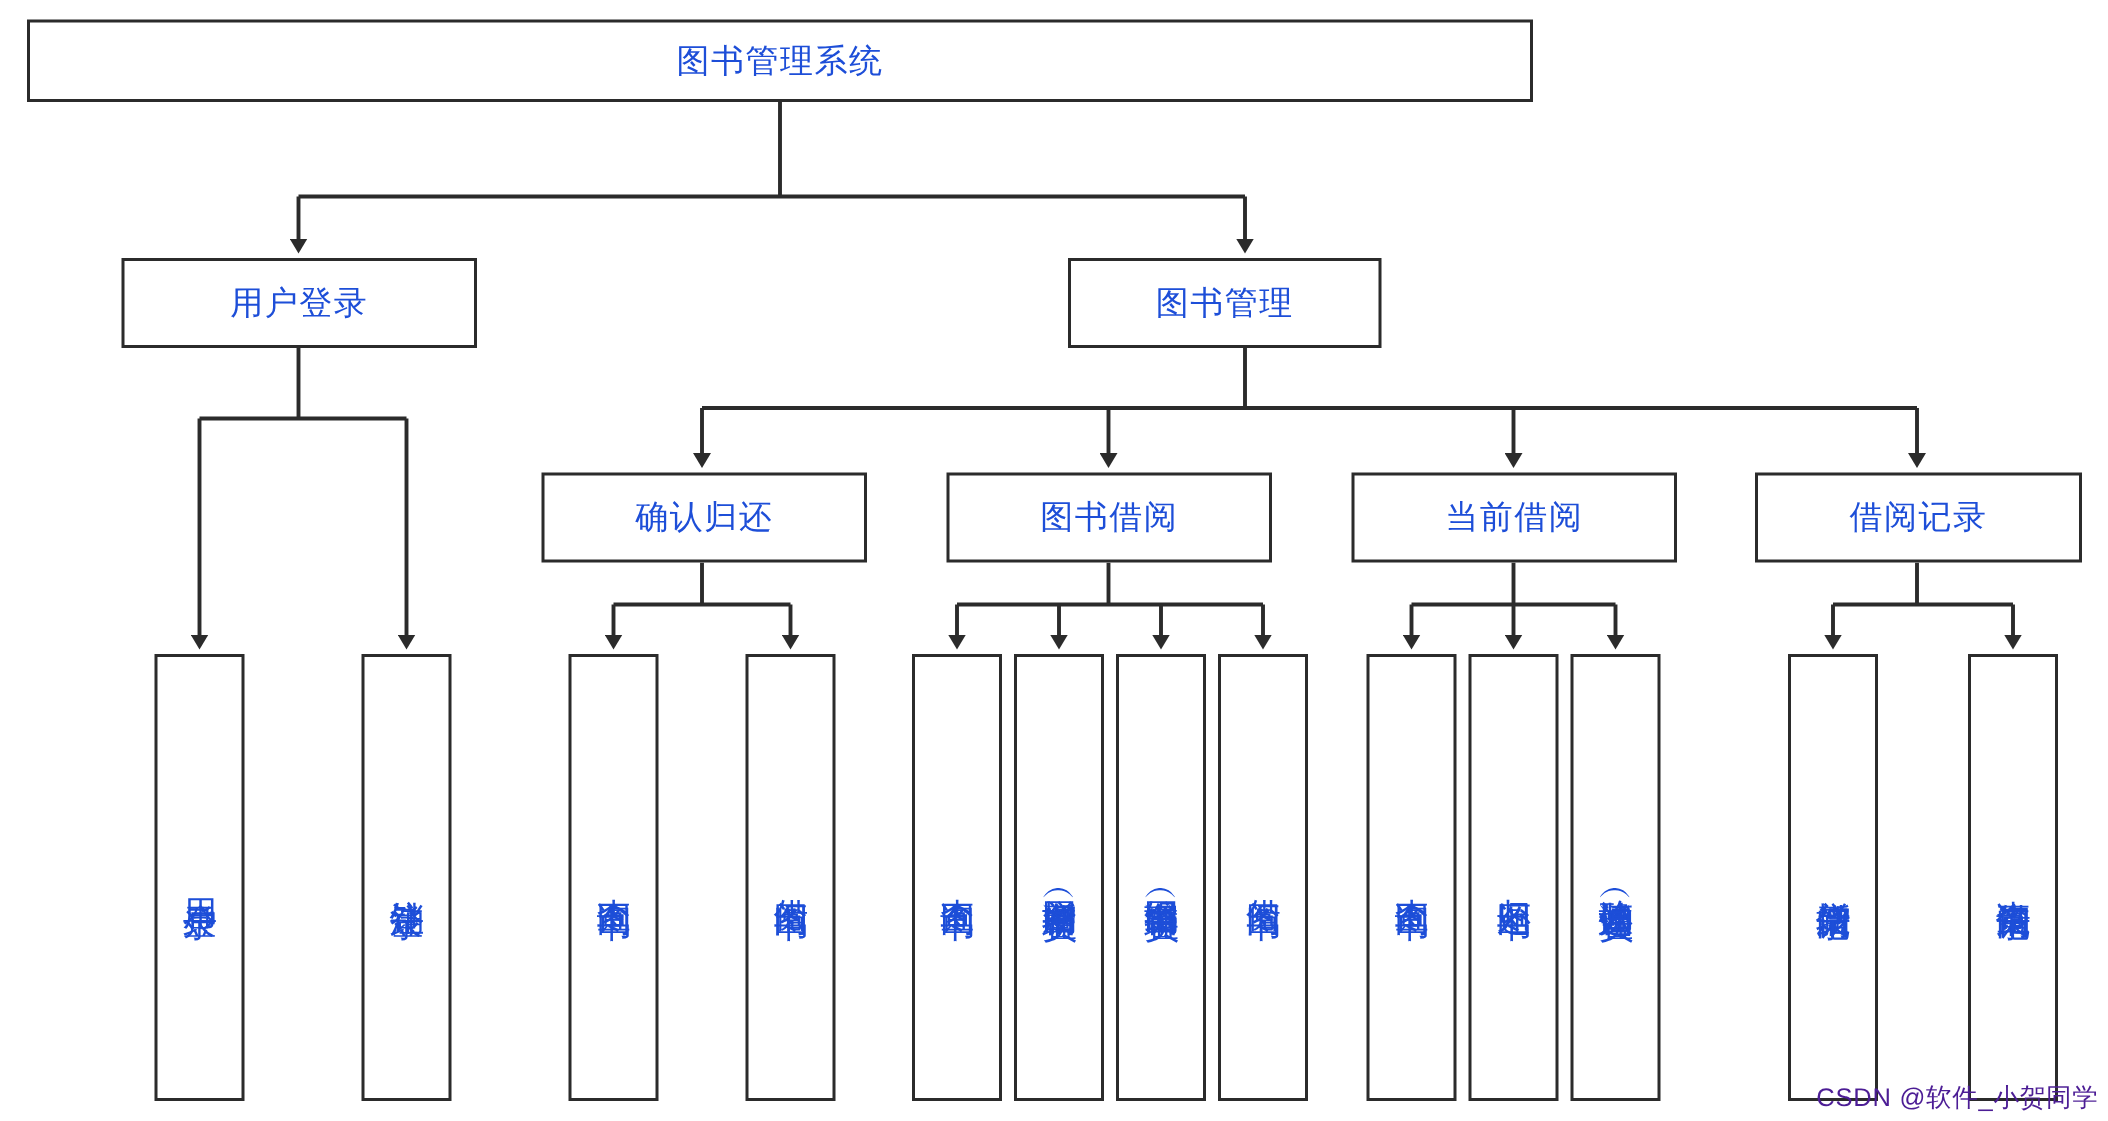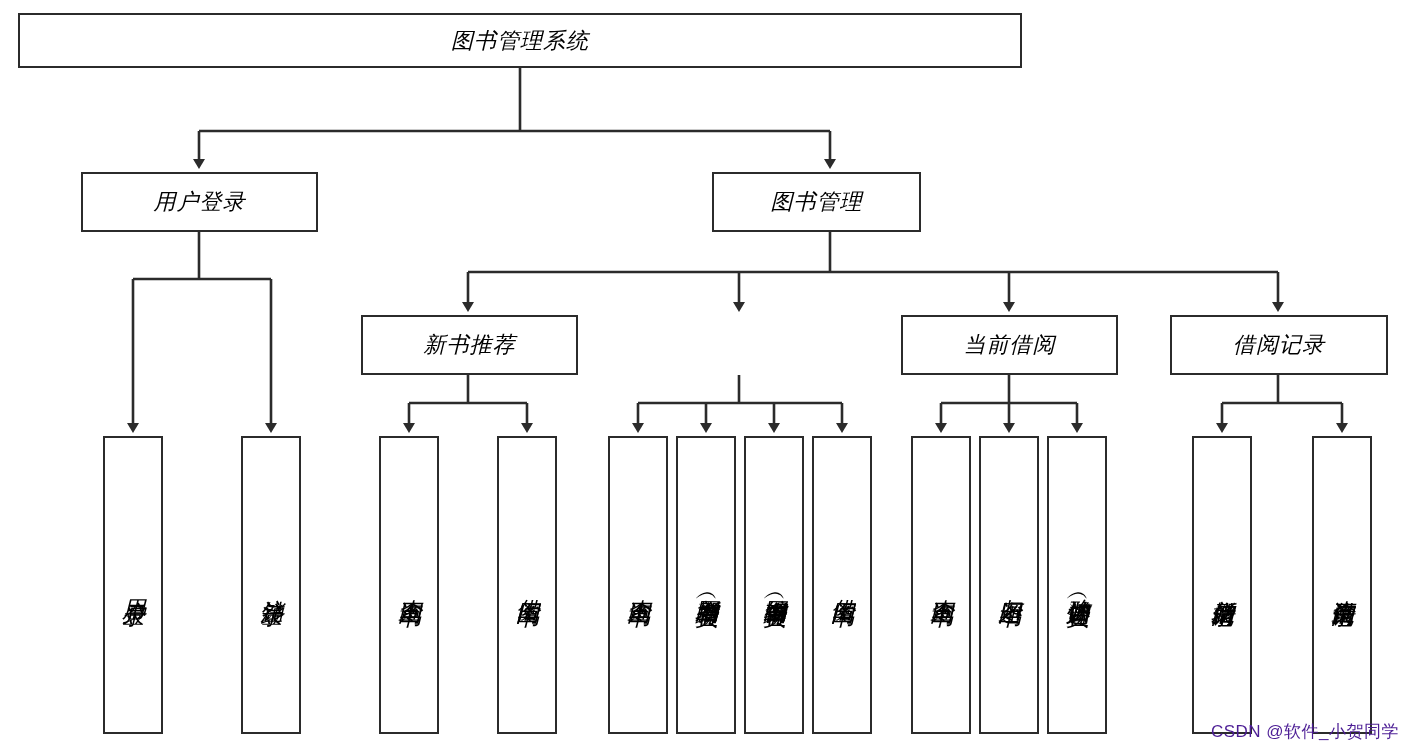--- a/index.html
+++ b/index.html
@@ -26,22 +26,21 @@
     pointer-events: none;
   }
   .node {
     position: absolute;
     box-sizing: border-box;
     border: 2px solid #2b2b2b;
     background: #ffffff;
     display: flex;
     align-items: center;
     justify-content: center;
-    color: #000000;
-    font-style: italic;
+    color: #1d4ed8;
   }
   .node.h {
     font-size: 22px;
     letter-spacing: 1px;
   }
   .node.v {
     writing-mode: vertical-rl;
     text-orientation: upright;
     font-size: 23px;
     line-height: 1.12;
@@ -116,21 +115,22 @@
       <path d="M1222,403 L1222,424" marker-end="url(#arrow)"></path>
       <path d="M1342,403 L1342,424" marker-end="url(#arrow)"></path>
     </g>
   </svg>
 
   <div class="node h" style="left:18px; top:13px; width:1004px; height:55px;">图书管理系统</div>
 
   <div class="node h" style="left:81px; top:172px; width:237px; height:60px;">用户登录</div>
   <div class="node h" style="left:712px; top:172px; width:209px; height:60px;">图书管理</div>
 
-  <div class="node h" style="left:361px; top:315px; width:217px; height:60px;">新书推荐</div>
+  <div class="node h" style="left:361px; top:315px; width:217px; height:60px;">确认归还</div>
+  <div class="node h" style="left:631px; top:315px; width:217px; height:60px;">图书借阅</div>
   <div class="node h" style="left:901px; top:315px; width:217px; height:60px;">当前借阅</div>
   <div class="node h" style="left:1170px; top:315px; width:218px; height:60px;">借阅记录</div>
 
   <div class="node v" style="left:103px; top:436px; width:60px; height:298px;">用户登录</div>
   <div class="node v" style="left:241px; top:436px; width:60px; height:298px;">注销登录</div>
 
   <div class="node v" style="left:379px; top:436px; width:60px; height:298px;">查询图书</div>
   <div class="node v" style="left:497px; top:436px; width:60px; height:298px;">借阅图书</div>
 
   <div class="node v" style="left:608px; top:436px; width:60px; height:298px;">查询图书</div>

